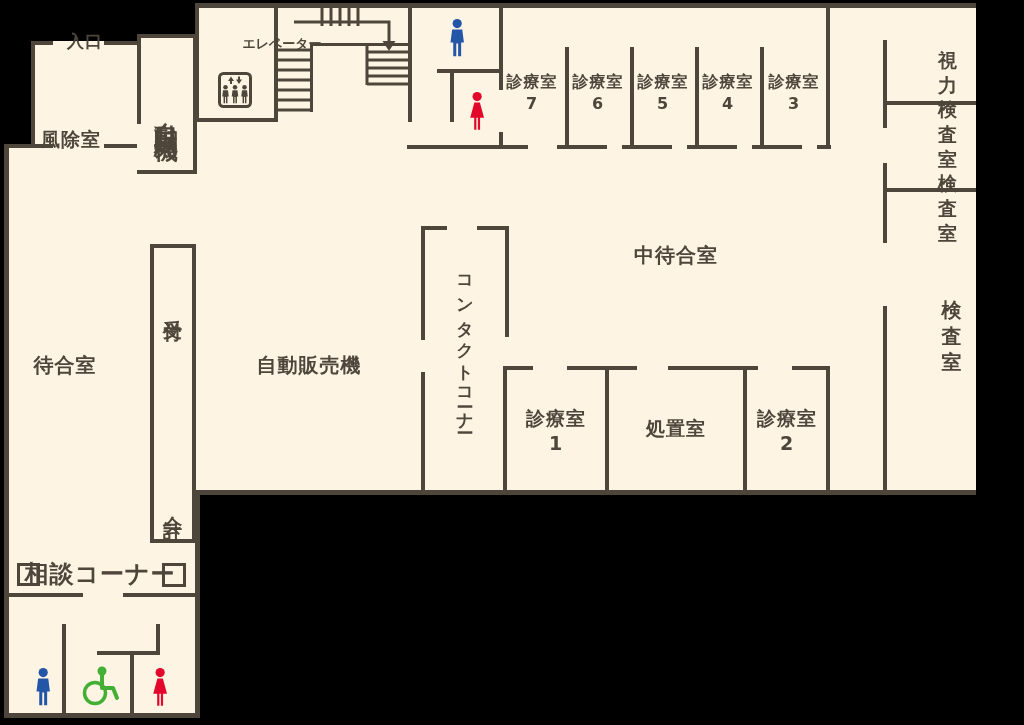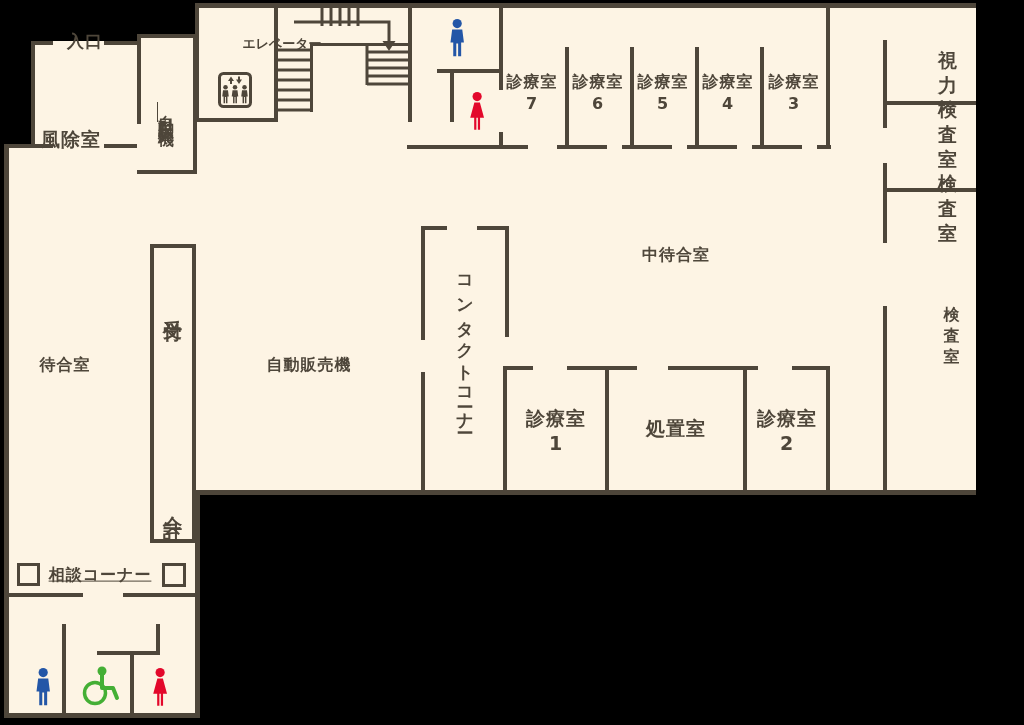--- a/index.html
+++ b/index.html
@@ -8,21 +8,21 @@
   .floor{position:absolute;background:#fdf4e4;}
   #floor-a{left:195px;top:3px;width:819px;height:492px;}
   #floor-b{left:4px;top:144px;width:196px;height:574px;}
   #floor-c{left:31px;top:41px;width:108px;height:105px;}
   #floor-d{left:137px;top:34px;width:60px;height:140px;}
   svg.layer{position:absolute;left:0;top:0;}
   .lbl{position:absolute;transform:translate(-50%,-50%);color:#4e463a;font-weight:600;
        white-space:pre-line;text-align:center;line-height:1.3;letter-spacing:1px;}
   .vert{writing-mode:vertical-rl;text-orientation:upright;letter-spacing:4px;line-height:1;}
   .fs13{font-size:13px;margin-left:46px;} .fs16{font-size:16px;} .fs17{font-size:17px;}
-  .fs18{font-size:16px;text-decoration:underline;} .fs19{font-size:19px;} .fs20{font-size:16px;}
+  .fs18{font-size:24px;} .fs19{font-size:19px;} .fs20{font-size:20px;}
   .consult-top{display:flex;flex-direction:column;align-items:center;line-height:1.35;}
 </style>
 </head>
 <body>
 
 <div id="stage">
 
   <div class="floor" id="floor-a"></div>
   <div class="floor" id="floor-b"></div>
   <div class="floor" id="floor-c"></div>

